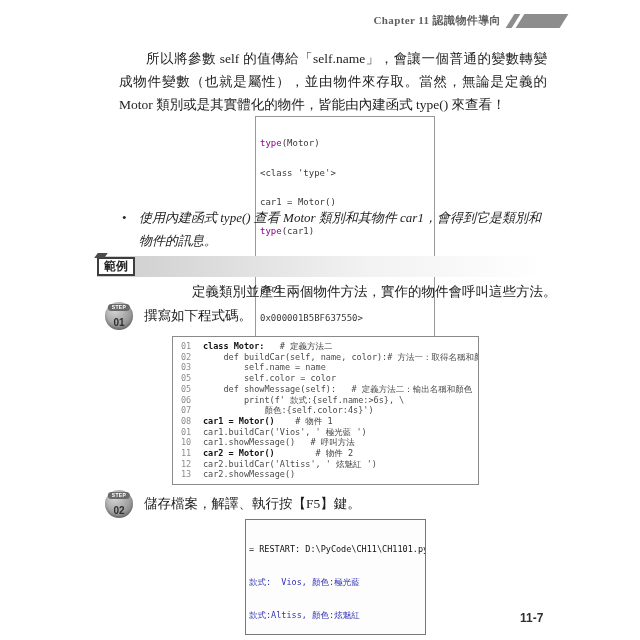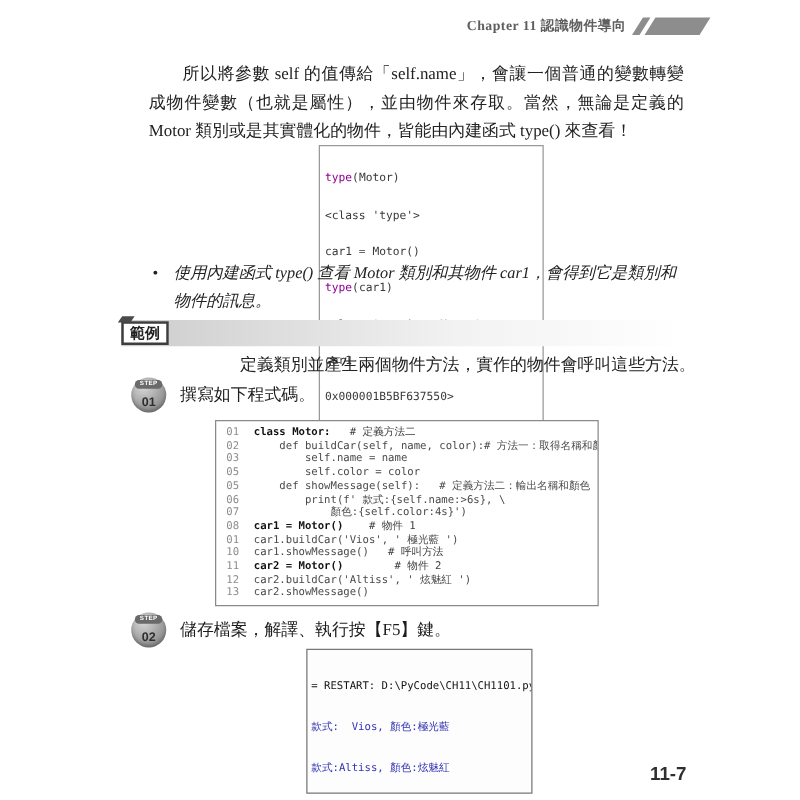--- a/index.html
+++ b/index.html
@@ -136,21 +136,21 @@
     font-family: "DejaVu Sans Mono", monospace;
     font-size: 8.5px; line-height: 11px;
     color: #111; white-space: pre; overflow: hidden;
   }
   .output-line[data-color="blue"] { color: #3232b4; }
 
   
   .page-number {
     position: absolute; top: 611px; left: 520px;
     font-family: "Liberation Sans", sans-serif;
-    font-size: 15px; font-weight: bold; color: #2f2f2f;
+    font-size: 12px; font-weight: bold; color: #2f2f2f;
   }
 </style>
 </head>
 <body>
 
 <div class="header">
   <span>Chapter 11 認識物件導向</span>
   <span class="slash"></span>
   <span class="tab-shape"></span>
 </div>

